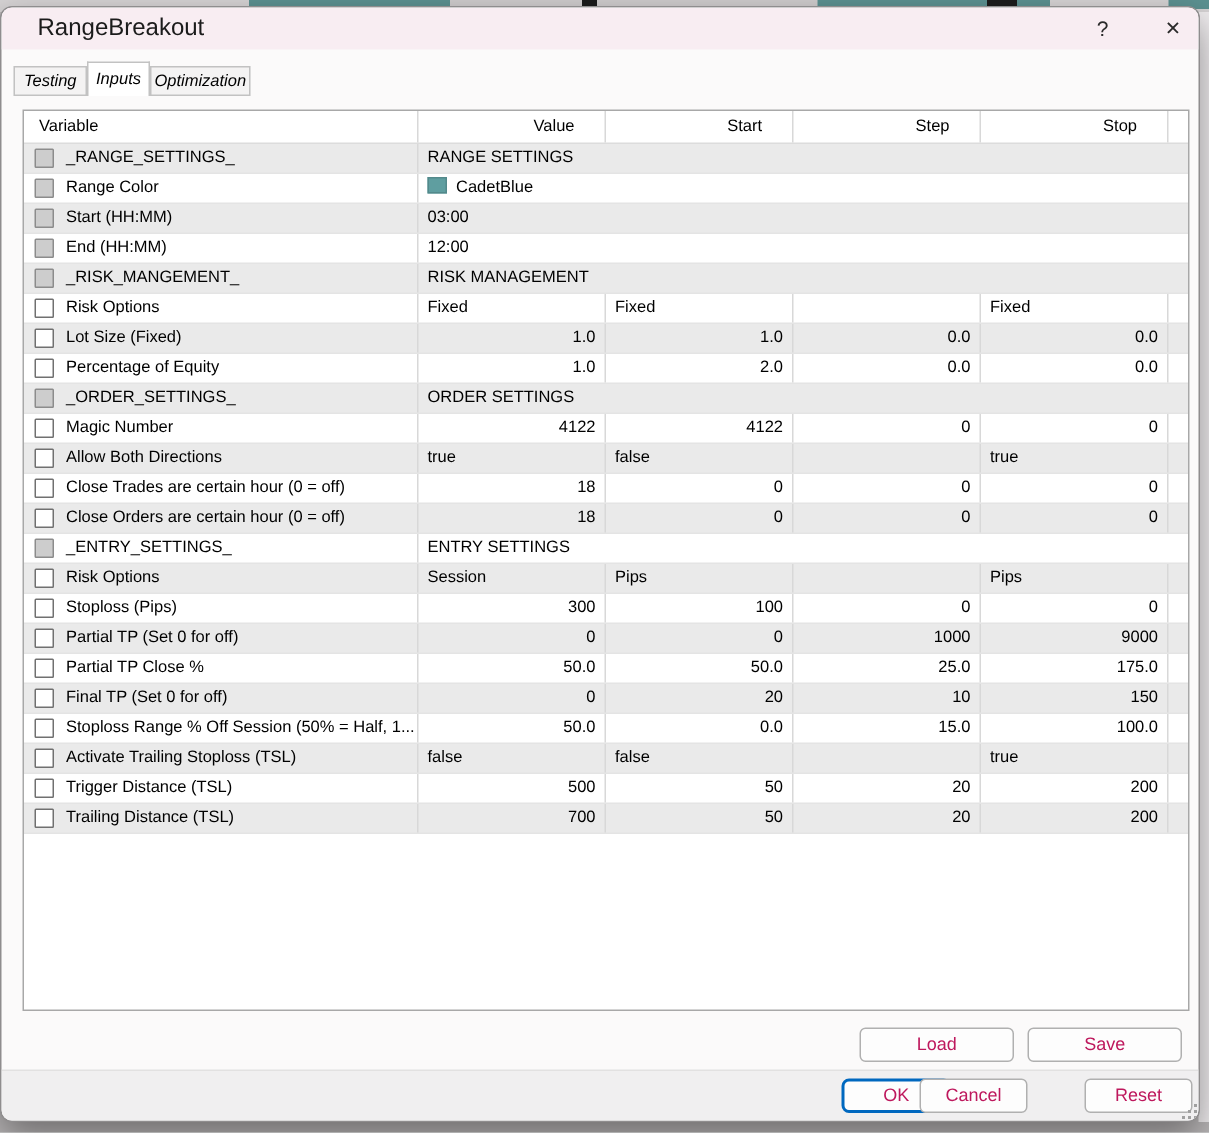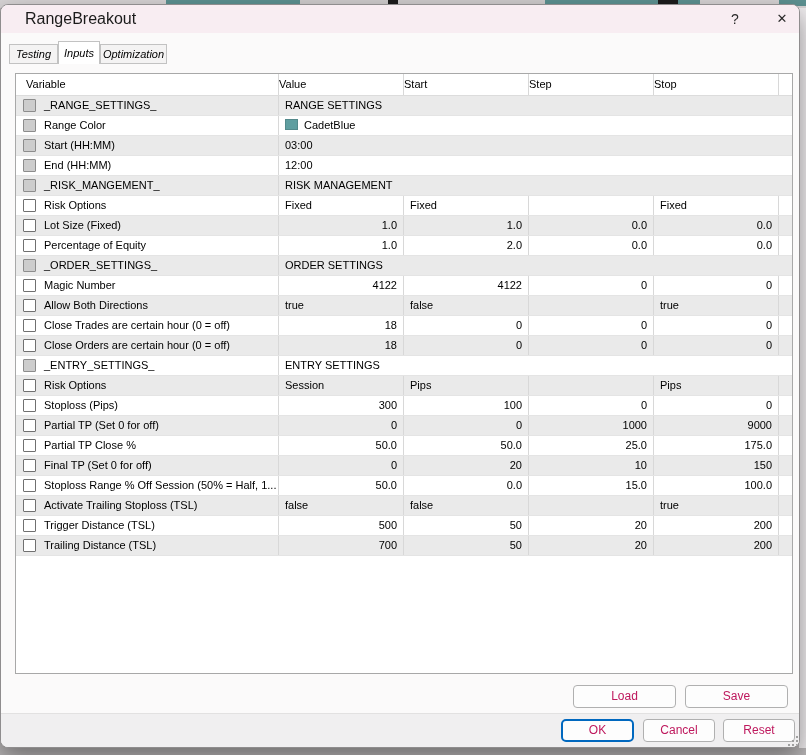--- a/index.html
+++ b/index.html
@@ -48,21 +48,21 @@
   }
 
   
   .table {
     position:absolute; left:14px; top:68px; width:778px; height:601px;
     background:#fff; border:1px solid #a8a8a8;
   }
   .thead { display:flex; height:22px; border-bottom:1px solid #dcdcdc; background:#fff; }
   .th { font-size:11px; color:#000; line-height:21px; border-right:1px solid #d8d8d8; }
   .th-var  { width:263px; padding-left:10px; }
-  .th-data { width:125px; padding-right:6px; }
+  .th-data { width:125px; text-align:right; padding-right:20px; }
   .th-pad  { flex:1; border-right:none; }
 
   .row { display:flex; height:20px; border-bottom:1px solid #e4e4e4; background:#fff;justify-content:center; }
   .row.shaded { background:#eaeaea; }
   .cell { height:19px; line-height:19px; font-size:11px; color:#000; overflow:hidden; white-space:nowrap; }
   .c-var { width:263px; border-right:1px solid #d8d8d8; display:flex; align-items:center; padding-left:7px; }
   .c-data { width:125px; padding:0 6px; }
   .c-data.bordered { border-right:1px solid #d8d8d8; }
   .c-data.num { text-align:right; }
   .c-pad { flex:1; }
@@ -81,21 +81,21 @@
   .btn {
     position:absolute; height:23px; border:1px solid #b0b0b0; border-radius:4px;
     background:#fdfdfd; font-size:12px; color:#be185d; text-align:center; line-height:21px;
     font-family:inherit;
   }
   .btn-load { left:572px; top:680px; width:103px; }
   .btn-save { left:684px; top:680px; width:103px; }
   .footer-sep { position:absolute; left:0; top:708px; width:100%; height:1px; background:#e2e1e1; }
   .footer { position:absolute; left:0; top:709px; width:100%; height:35px; background:#f0eff0; }
   .btn-ok { left:560px; top:714px; width:73px; border:2px solid #0068bf; border-radius:5px; line-height:19px; }
-  .btn-cancel { left:642px; top:714px; width:72px; }
+  .btn-cancel { left:612px; top:714px; width:72px; }
   .btn-reset { left:722px; top:714px; width:72px; }
   .grip {
     position:absolute; left:787px; top:731px; width:10px; height:10px;
   }
   .grip i {
     position:absolute; width:2px; height:2px; background:#a0a0a0;
   }
 </style>
 </head>
 <body>

